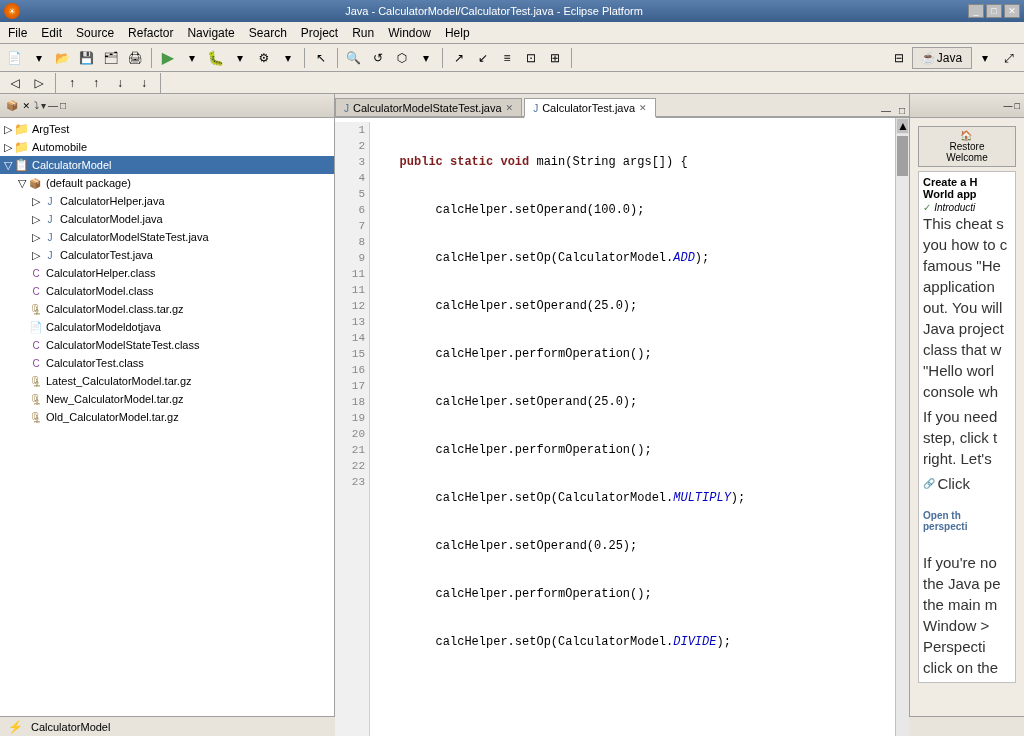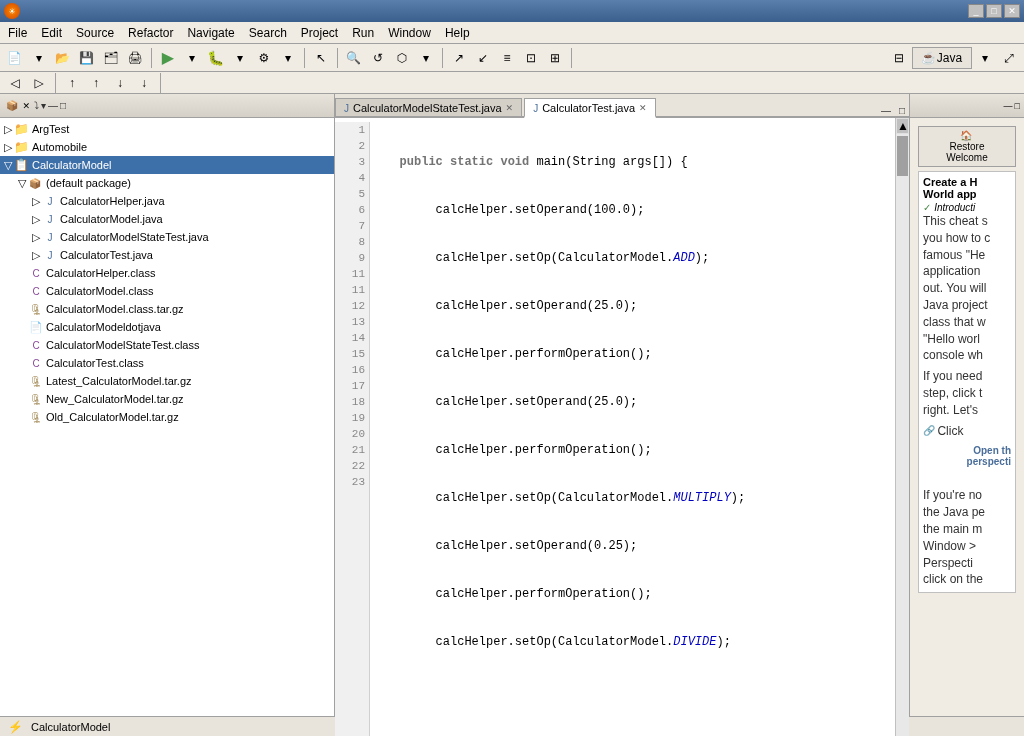--- a/index.html
+++ b/index.html
@@ -202,21 +202,21 @@
       border-right: 1px solid #d0d0d0;
       user-select: none;
       flex-shrink: 0;
     }
     #code-content {
       padding: 0 8px;
       line-height: 16px;
       flex: 1;
       white-space: pre;
     }
-    .kw { color: #737373; font-weight: bold; }
+    .kw { color: #7f1d1d; font-weight: bold; }
     .field { color: #0000c0; font-style: italic; }
 
     
     #right-sidebar {
       width: 115px;
       background: #f0ece4;
       border-left: 1px solid #a0a0a0;
       display: flex;
       flex-direction: column;
     }
@@ -247,21 +247,21 @@
     }
     .welcome-panel {
       background: white;
       border: 1px solid #c0c0c0;
       padding: 4px;
       margin: 4px;
       font-size: 10px;
     }
     .welcome-heading { font-weight: bold; font-size: 11px; margin-bottom: 2px; }
     .check-item { color: #4a8a4a; font-size: 10px; }
-    .welcome-text { font-size: 12px; color: #333; line-height: 1.4; }
+    .welcome-text { font-size: 15px; color: #333; line-height: 1.4; }
 
     
     #status-bar {
       height: 20px;
       background: #e8e4dc;
       border-top: 1px solid #a0a0a0;
       display: flex;
       align-items: center;
       padding: 0 8px;
       font-size: 11px;
@@ -286,20 +286,21 @@
       flex: 1;
     }
   </style>
 </head>
 <body>
 
 <div id="title-bar">
   <div id="title-bar-left">
     <div class="eclipse-icon">☀</div>
   </div>
+  <div id="title-bar-title">Java - CalculatorModel/CalculatorTest.java - Eclipse Platform</div>
   <div id="title-bar-controls">
     <div class="title-btn">_</div>
     <div class="title-btn">□</div>
     <div class="title-btn">✕</div>
   </div>
 </div>
 
 <div id="menu-bar">
   <span class="menu-item">File</span>
   <span class="menu-item">Edit</span>
@@ -591,21 +592,21 @@
           If you need<br>
           step, click t<br>
           right. Let's
         </div>
 
         <div style="display:flex;align-items:center;gap:2px;margin-top:4px;">
           <span style="font-size:10px;">🔗</span>
           <span class="welcome-text">Click</span>
         </div>
 
-        <div style="margin-top:6px;text-align:right;">
+        <div style="margin-top:16px;">
           <span style="color:#4a6e9a;font-weight:bold;font-size:10px;">Open th<br>perspecti</span>
         </div>
         <div class="welcome-text" style="margin-top:20px;">
           If you're no<br>
           the Java pe<br>
           the main m<br>
           Window &gt;<br>
           Perspecti<br>
           click on the
         </div>

